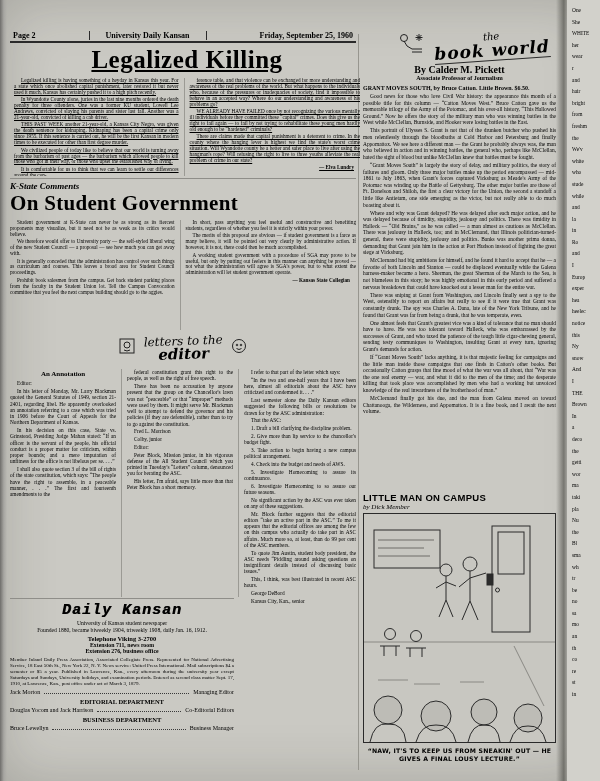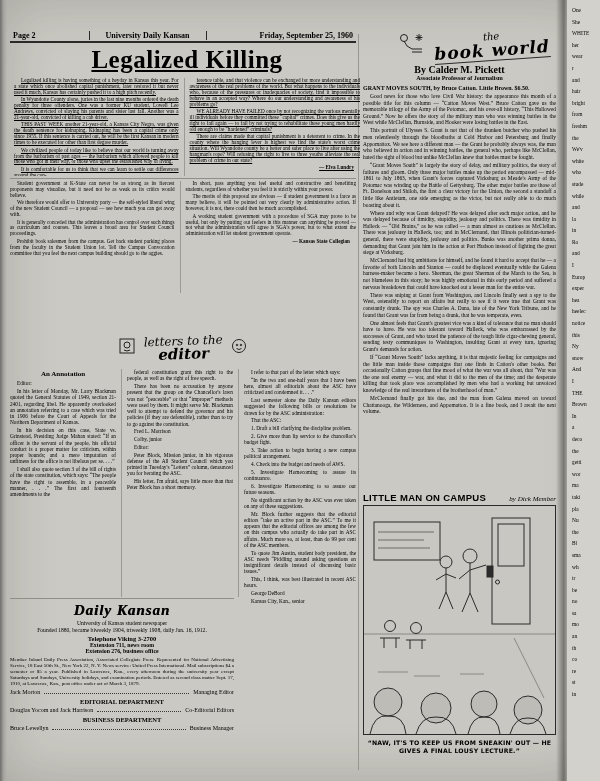--- a/index.html
+++ b/index.html
@@ -47,21 +47,21 @@
   .letters-cols { display:flex; margin-top:3px; }
   .lcol { width:112px; font-size:5.3px; line-height:1.18; text-align:justify; }
   .lcol.divided { border-right:1px solid #9b9a94; padding-right:5px; margin-right:5px; }
   .lcol1,.lcol2 { height:228px; overflow:hidden; }
   .lcol3 { height:404px; overflow:hidden; }
   .letter-heading { font-size:7px; font-weight:bold; text-align:center; margin:1px 0 2px; }
 
   
   .masthead { position:absolute; left:10px; top:598px; width:224px; text-align:center;
     border-top:1px solid #8f8e89; padding-top:3px; }
-  .masthead .name { font-size:15px; font-weight:bold; font-family:Liberation Serif, serif;
+  .masthead .name { font-size:15px; font-weight:bold; font-family:Liberation Mono, monospace;
     font-style:italic; letter-spacing:1px; text-shadow:.4px 0 #1d1d1d; }
   .masthead .sub { font-size:5.6px; margin-top:1px; }
   .masthead .phone { font-size:6.5px; font-weight:bold; margin-top:2px; }
   .masthead .ext { font-size:5.8px; font-weight:bold; }
   .masthead .about { font-size:5px; line-height:1.18; text-align:justify; margin-top:3px; }
   .staff { margin-top:3px; text-align:left; }
   .staffrow { display:flex; align-items:flex-end; font-size:6px; margin-top:2px; }
   .staffrow .leader { flex:1; border-bottom:1px dotted #3a3a3a; margin:0 4px 1px; }
   .dept { text-align:center; font-weight:bold; font-size:6.5px; margin-top:3px; }
 
@@ -72,21 +72,21 @@
   .bw-the { display:block; font-size:10px; }
   .bw-big { display:block; font-size:17px; font-weight:bold; letter-spacing:1px;
     border-bottom:1px solid #2a2a2a; padding-bottom:1px; }
   .bw-byline { text-align:center; font-size:10px; font-weight:bold; margin-top:3px; }
   .bw-byline2 { text-align:center; font-size:6px; font-weight:bold; }
   .bw-book { font-size:6px; font-weight:bold; margin:4px 0 2px; }
   .bw-text { font-size:5.4px; line-height:1.22; text-align:justify; }
 
   
   .lmoc { position:absolute; left:363px; top:492px; width:193px; }
-  .lmoc-head { display:flex; justify-content:space-between; align-items:baseline; }
+  .lmoc-head { display:flex; justify-content:space-between; align-items:baseline;flex-direction:column; }
   .lmoc-title { font-size:9.5px; font-weight:bold; letter-spacing:.3px; font-family:"Liberation Sans","DejaVu Sans",sans-serif; }
   .lmoc-by { font-size:7px; font-style:italic; }
   .cartoon { width:193px; height:230px; border:1px solid #2a2a2a; background:#c7c6c0; margin-top:2px; }
   .lmoc-caption { font-size:6.2px; font-weight:bold; text-align:center; margin-top:4px;
     font-family:"DejaVu Sans",sans-serif; letter-spacing:.2px; line-height:1.3; }
 
   
   .strip-shadow { position:absolute; left:556px; top:0; width:12px; height:781px;
     background:linear-gradient(90deg, rgba(0,0,0,0), rgba(40,40,34,.5) 65%, rgba(70,70,64,.15)); }
   .strip { position:absolute; left:567px; top:0; width:33px; height:781px;
@@ -120,20 +120,22 @@
       <div class="col">
           <p>ference table, and that violence can be exchanged for more understanding and awareness of the real problems of the world. But what happens to the individuals who, because of the pressures or inadequacies of society, find it impossible to behave in an accepted way? Where do our understanding and awareness of his problems go?</p>
           <p>WE ALREADY HAVE FAILED once by not recognizing the various mentally ill individuals before they committed these “capital” crimes. Does this give us the right to fail again — to fail by not trying to rehabilitate these young men hardly old enough to be “hardened” criminals?</p>
           <p>There are claims made that capital punishment is a deterrent to crime. In the county where the hanging lever is highest we find the state's worst crime situation. Will Wyandotte county be a better and safer place to live after using the hangman's rope? Will refusing the right to live to three youths alleviate the real problem of crime in our state?</p>
           <p class="sig">— Elva Lundry</p>
         </div>
     </div>
   </section>
 
   <section class="kstate">
+    <div class="kicker">K-State Comments</div>
+    <h2>On Student Government</h2>
     <div class="cols2">
       <div class="col first">
           <p>Student government at K-State can never be as strong as its fiercest proponents may visualize, but it need not be as weak as its critics would believe.</p>
           <p>We therefore would offer to University party — the self-styled liberal wing of the new Student Council — a proposal — see how much you can get away with.</p>
           <p>It is generally conceded that the administration has control over such things as curriculum and courses. This leaves a broad area for Student Council proceedings.</p>
           <p>Prohibit book salesmen from the campus. Get back student parking places from the faculty in the Student Union lot. Tell the Campus Convocation committee that you feel the next campus building should go to the aggies.</p>
         </div>
       <div class="col">
           <p>In short, pass anything you feel useful and constructive and benefiting students, regardless of whether you feel it is strictly within your power.</p>
           <p>The merits of this proposal are obvious — if student government is a farce as many believe, it will be pointed out very clearly by administrative action. If however, it is not, there could then be much accomplished.</p>

